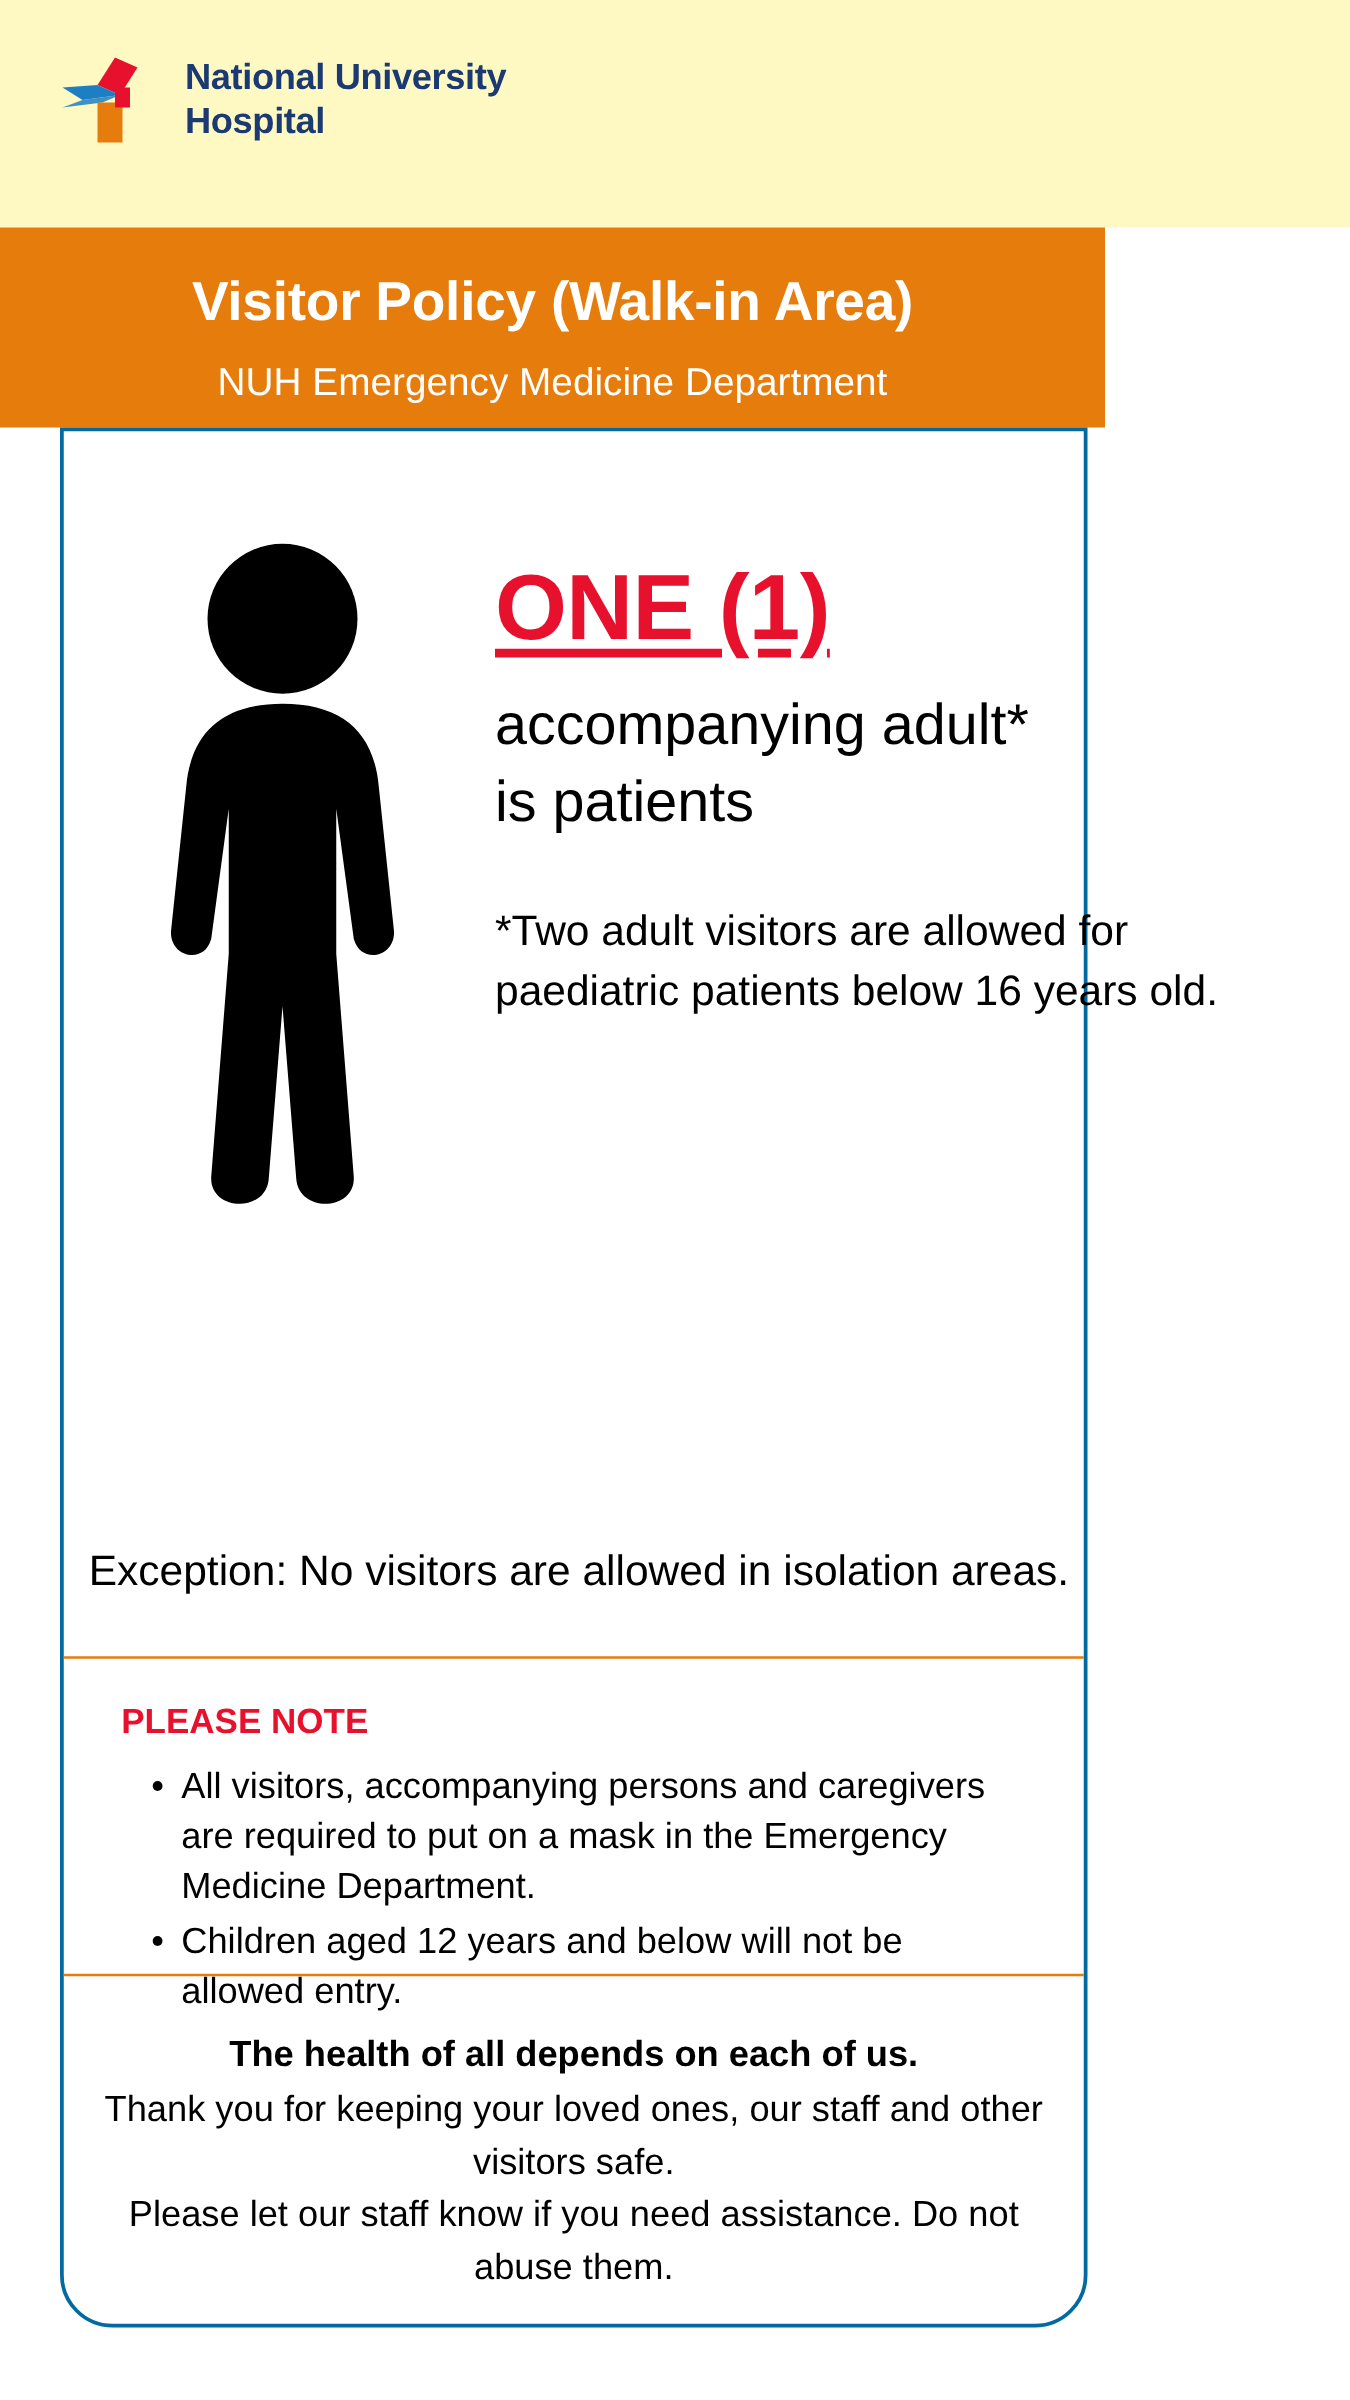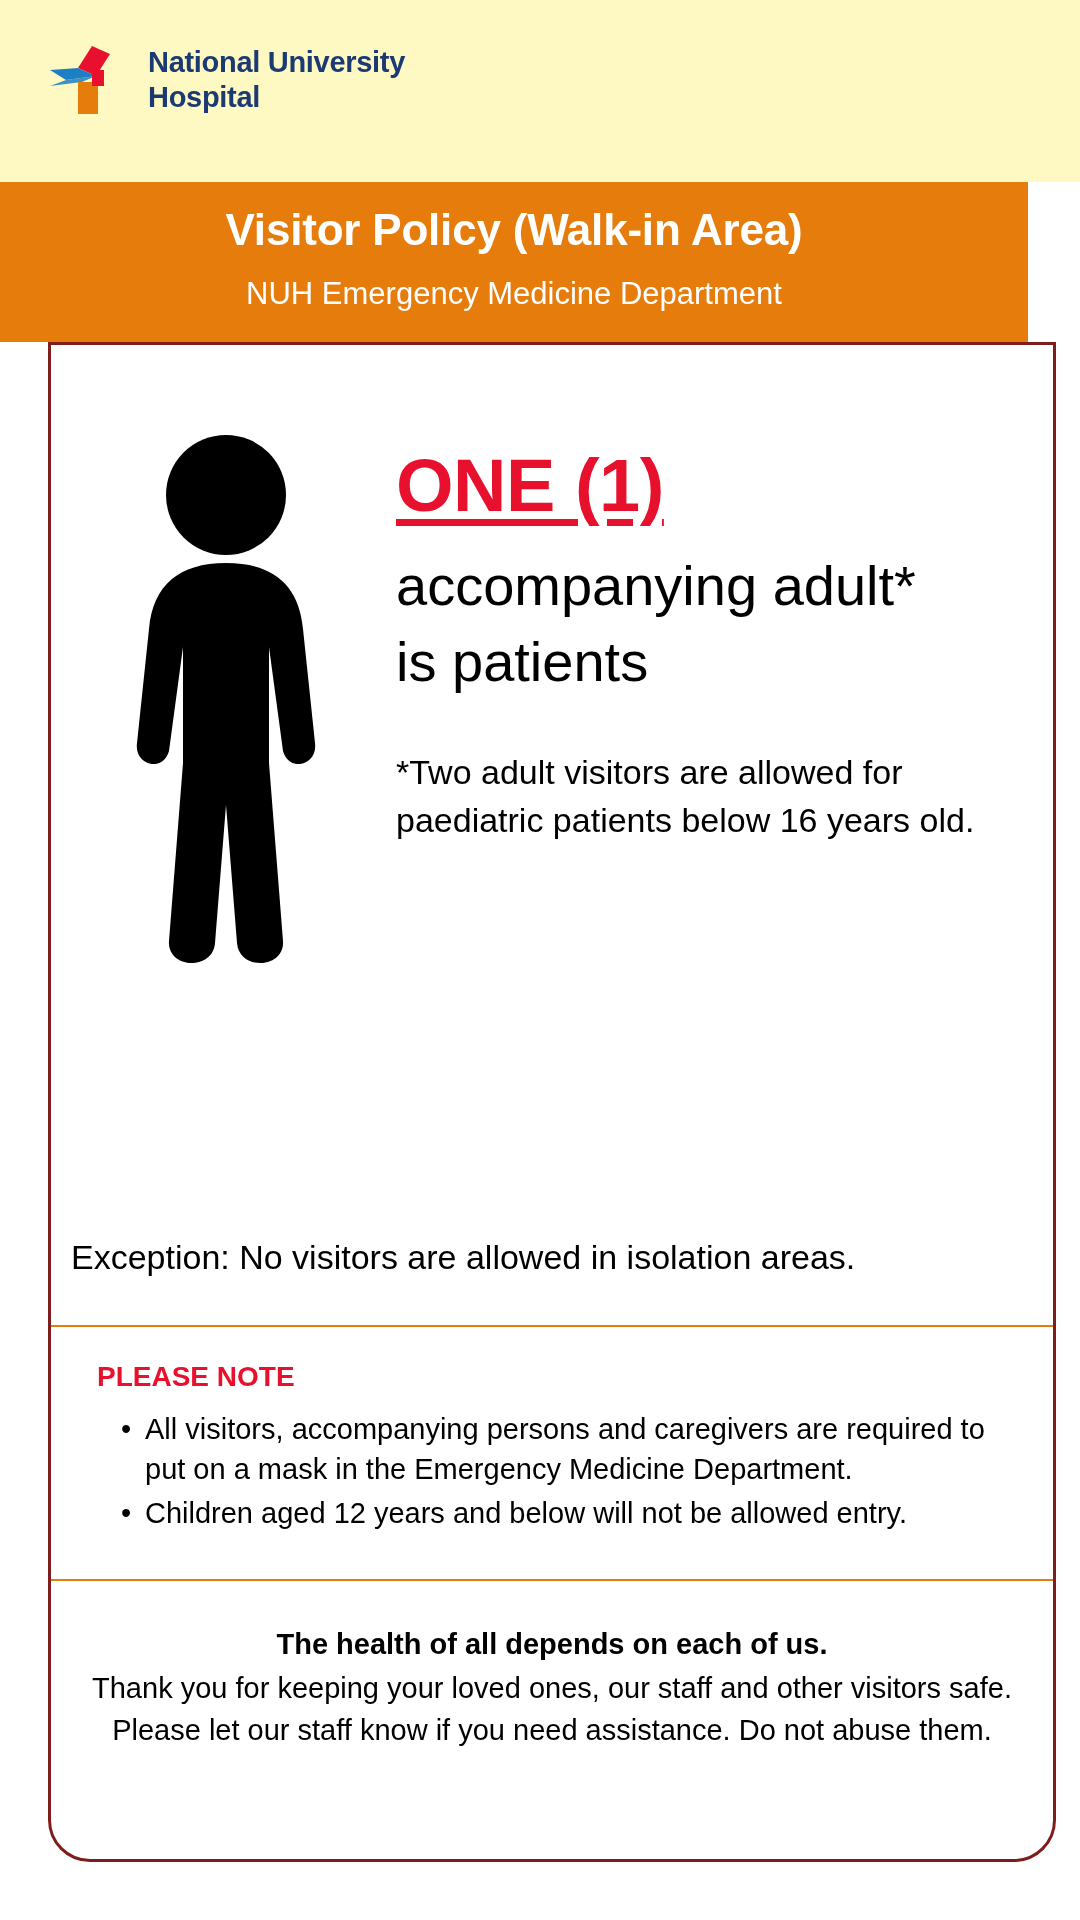--- a/index.html
+++ b/index.html
@@ -53,49 +53,49 @@
     line-height: 1.22;
     letter-spacing: -0.3px;
   }
   .logo-text .l2 { display: block; }
 
   
   .header-band {
     position: absolute;
     left: 0;
     top: 182px;
-    width: 1028px;
+    width: 884px;
     height: 160px;
     background: #e57c0b;
     color: #ffffff;
     text-align: center;
     box-sizing: border-box;
-    padding-top: 20px;
+    padding-top: 32px;
   }
   .header-title {
     font-size: 44px;
     font-weight: 700;
     letter-spacing: -0.2px;
     line-height: 1.25;
   }
   .header-sub {
     font-size: 31px;
     font-weight: 400;
     margin-top: 17px;
     line-height: 1.3;
   }
 
   
   .card {
     position: absolute;
     left: 48px;
     top: 342px;
-    width: 1008px;
+    width: 822px;
     height: 1520px;
-    border: 3px solid #7f1d1d;
+    border: 3px solid #0369a1;
     border-radius: 0 0 42px 42px;
     box-sizing: border-box;
     background: #ffffff;
   }
 
   .section-top {
     position: relative;
     height: 980px;
     box-sizing: border-box;
   }
@@ -118,21 +118,21 @@
     color: #e8112d;
     font-size: 74px;
     font-weight: 700;
     text-decoration: underline;
     text-underline-offset: 8px;
     line-height: 1.1;
     letter-spacing: -0.5px;
   }
   .sub-headline {
     margin-top: 22px;
-    font-size: 56px;
+    font-size: 46px;
     line-height: 1.35;
     font-weight: 400;
   }
   .footnote {
     margin-top: 48px;
     font-size: 34px;
     line-height: 1.42;
     font-weight: 400;
   }
 

